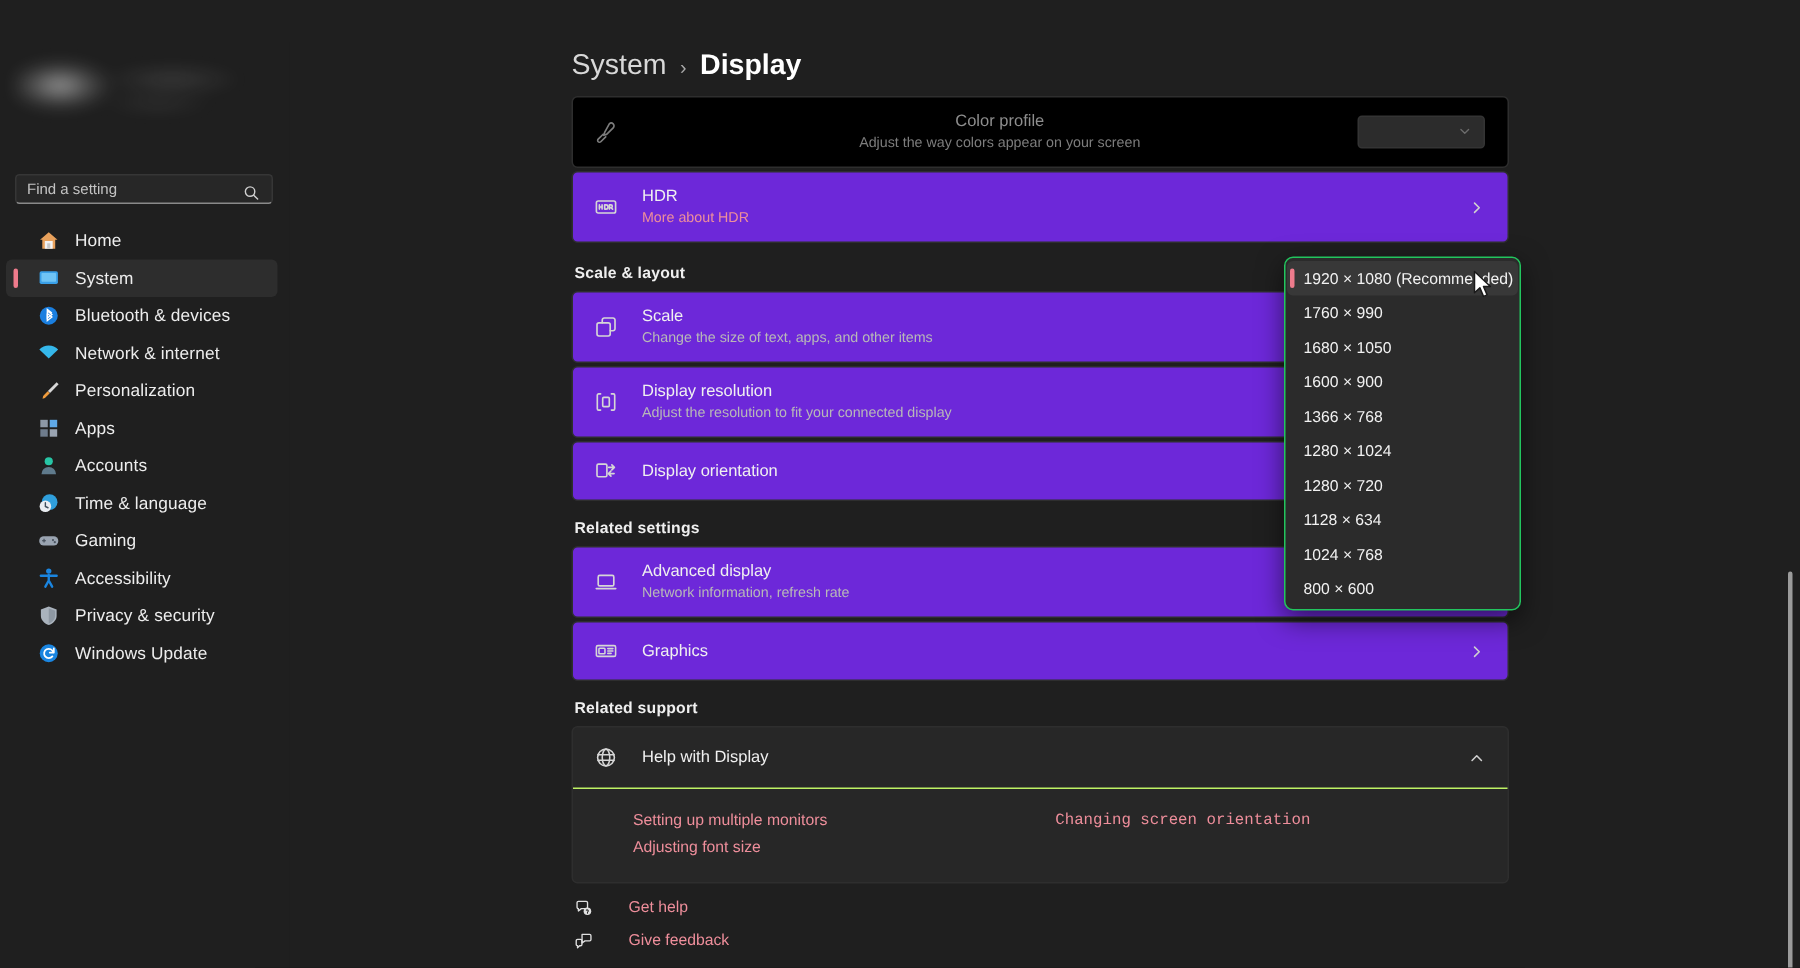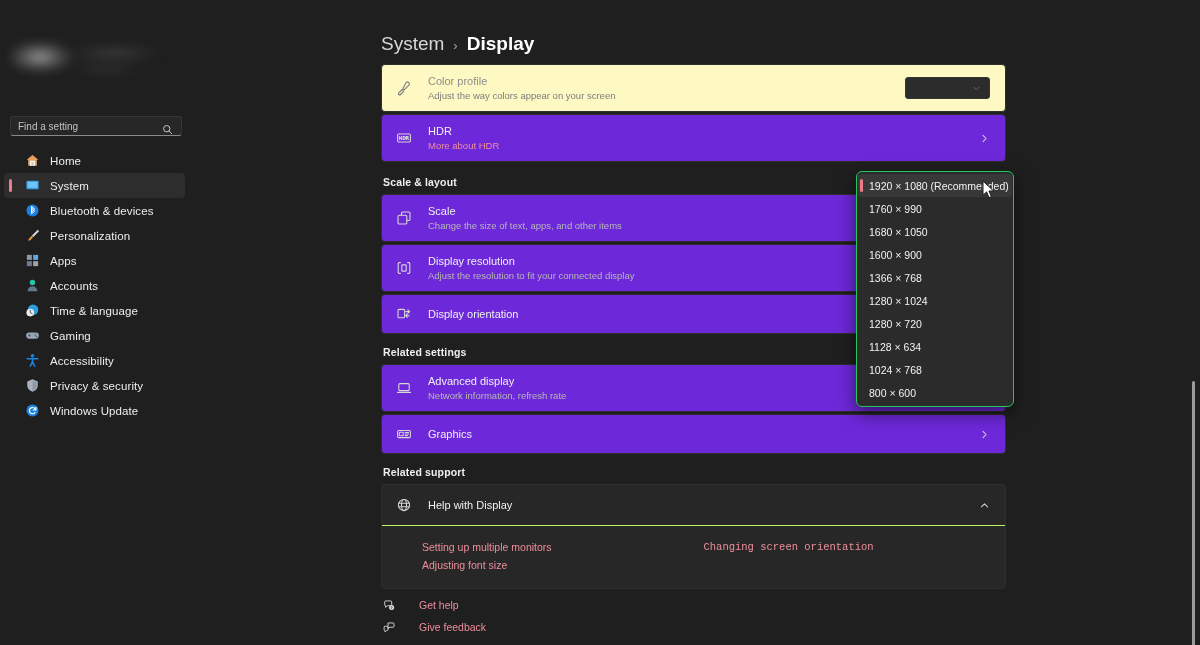--- a/index.html
+++ b/index.html
@@ -101,21 +101,21 @@
 
   .content { position:absolute; top:36px; left:188px; width:625px; }
 
   .card {
     background:#6d28d9; border:1px solid #2e2e2e; border-radius:4px;
     margin-bottom:2px; display:flex; align-items:center;
     padding:0 15px 0 10px; position:relative;
   }
   .card.tall { height:48px; }
   .card.short { height:40px; }
-  .card.disabled { background:#fef9c3; }
+  .card.disabled { background:#000000;text-align:center; }
   .card-ico {
     width:24px; flex:0 0 24px; display:flex; align-items:center; justify-content:center;
     margin-right:12px; color:#d6d6d6;
   }
   .card-ico svg { display:block; }
   .card-text { flex:1 1 auto; }
   .card-title { font-size:11px; color:#f0f0f0; line-height:14px; }
   .card-title.dim { color:#8e8e8e; }
   .card-sub { font-size:9.5px; color:#b8b8b8; line-height:13px; margin-top:1px; }
   .card-sub.dim { color:#7d7d7d; }
@@ -240,20 +240,28 @@
         <span class="nav-ico">
           <svg width="15" height="15" viewBox="0 0 16 16">
             <circle cx="8" cy="8" r="6.4" fill="#1a7fe0"></circle>
             <path d="M7 4.6 L10.2 7.1 L7 9.6 V3.6 L10.2 6.1" fill="none" stroke="#fff" stroke-width="1"></path>
             <path d="M7 6.4 L10.2 8.9 L7 11.4 V6.4" fill="none" stroke="#fff" stroke-width="1"></path>
           </svg>
         </span>
         <span class="nav-label">Bluetooth &amp; devices</span>
       </div>
 
+      <div class="navitem">
+        <span class="nav-ico">
+          <svg width="15" height="15" viewBox="0 0 16 16">
+            <path d="M8 11.8 L1.3 5.3 A9.4 9.4 0 0 1 14.7 5.3 Z" fill="#35b7ea"></path>
+          </svg>
+        </span>
+        <span class="nav-label">Network &amp; internet</span>
+      </div>
 
       <div class="navitem">
         <span class="nav-ico">
           <svg width="15" height="15" viewBox="0 0 16 16">
             <path d="M13.6 1.9 L7.4 8.1 L8.9 9.6 L15 3.4 Z" fill="#d8d8d8"></path>
             <path d="M7.2 8.3 L8.7 9.8 L5.3 13.2 L3.6 13.6 L4 11.8 Z" fill="#ef9b3c"></path>
           </svg>
         </span>
         <span class="nav-label">Personalization</span>
       </div>

